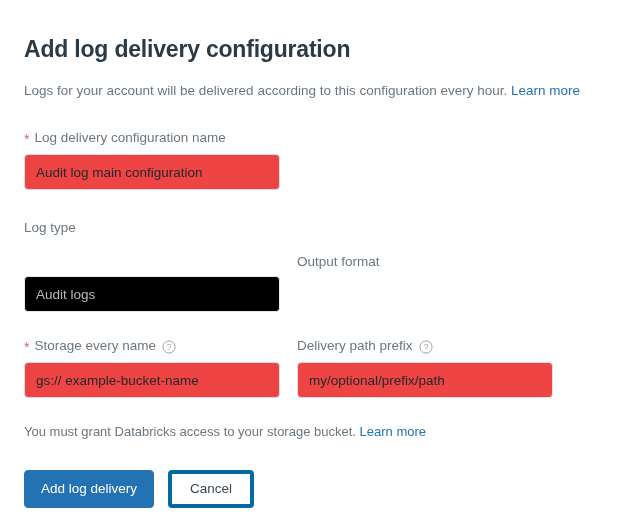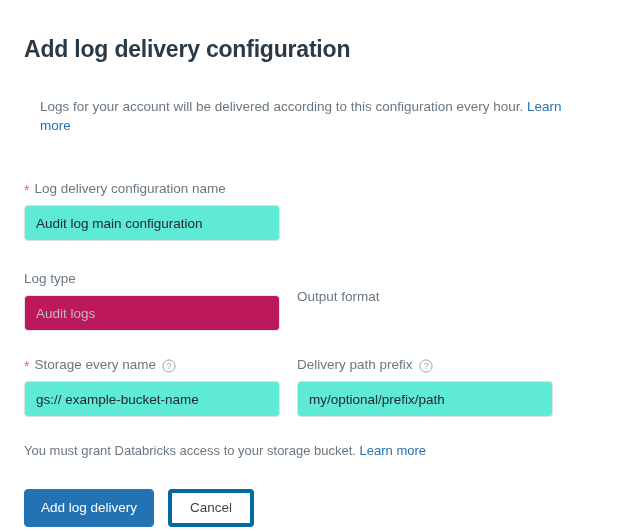--- a/index.html
+++ b/index.html
@@ -29,21 +29,21 @@
     padding-top: 34px;
     font-size: 23px;
     line-height: 30px;
     font-weight: bold;
     letter-spacing: -0.2px;
     color: #2b3a45;
   }
 
   
   .intro {
-    margin: 16px;
+    margin: 0;
     padding-top: 17px;
     font-size: 13.5px;
     line-height: 19px;
     color: #6b7780;
   }
 
   .link {
     color: #2272b4;
     text-decoration: none;
     cursor: pointer;
@@ -91,33 +91,34 @@
     cursor: pointer;
   }
   .help-icon svg { display: block; }
 
   
   .text-input {
     width: 100%;
     height: 36px;
     border: 1px solid #dce0e3;
     border-radius: 4px;
-    background: #5eead4;
+    background: #ef4444;
     font-family: "Liberation Sans", sans-serif;
     font-size: 13.5px;
     color: #23292e;
     padding: 0 11px;
     outline: none;
   }
   .text-input::placeholder { color: #b6bcc2; }
 
   .text-input.disabled {
-    background: #be185d;
+    background: #000000;
     border-color: #e6e8ea;
     color: #b6bcc2;
+    margin-top: 32px;
   }
   .text-input.disabled::placeholder { color: #b6bcc2; }
 
   
   .grant-note {
     margin: 0;
     padding-top: 24px;
     font-size: 13px;
     line-height: 19px;
     color: #6b7780;

